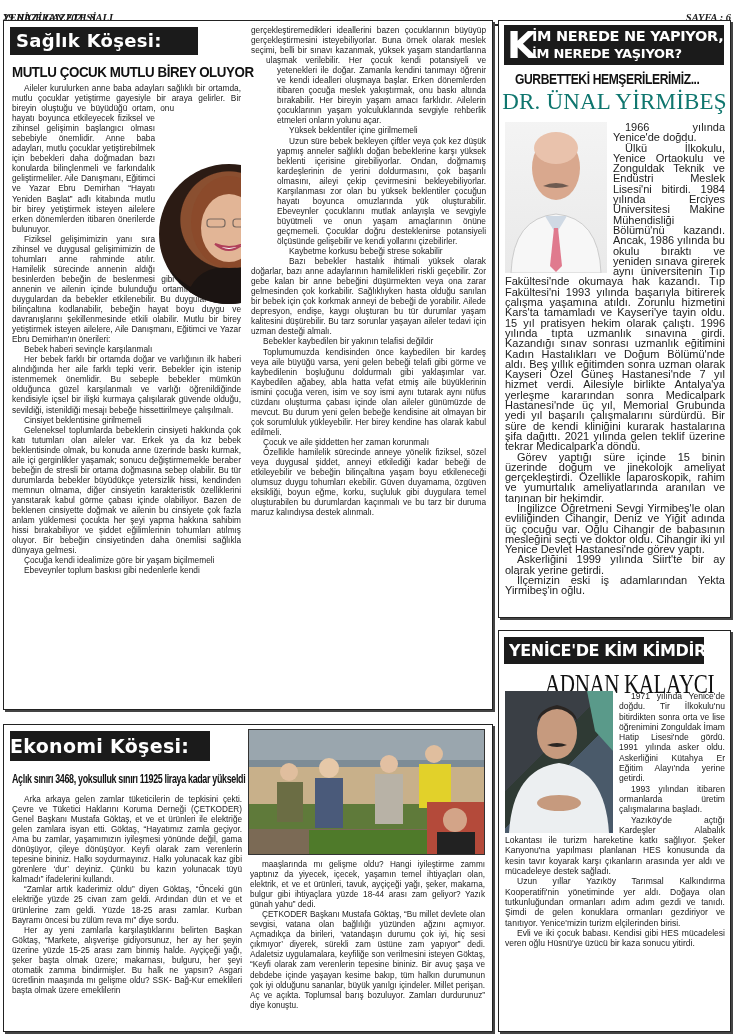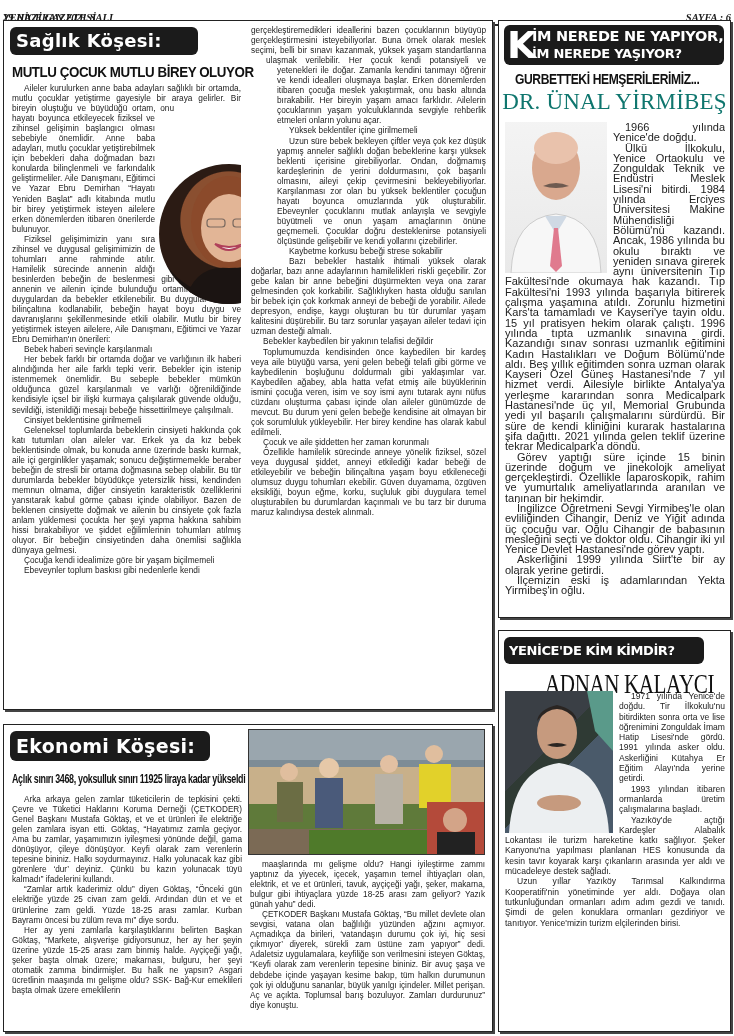--- a/index.html
+++ b/index.html
@@ -11,21 +11,21 @@
     font-family: "Liberation Serif", serif; font-weight: bold; font-style: italic; font-size: 10.5px;
     border-bottom: 2px solid #222; }
   .masthead .left { position: absolute; left: 0; top: 0; }
   .masthead .center { position: absolute; left: 0; right: 0; top: 0; text-align: left; }
   .masthead .right { position: absolute; right: 0; top: 0; text-decoration: underline; }
 
   
   .box { position: absolute; border: 1.5px solid #222; box-shadow: 2px 2px 0 #444; background: #fff; overflow: hidden; }
 
   .kicker { position: absolute; background: #1b1b1b; color: #fff; font-family: "DejaVu Sans", sans-serif;
-    font-weight: bold; white-space: nowrap; border-radius: 6px; }
+    font-weight: bold; white-space: nowrap; }
 
   .headline { position: absolute; font-family: "Liberation Sans", sans-serif; font-weight: bold;
     color: #111; white-space: nowrap; transform-origin: left top; letter-spacing: -0.5px; }
 
   .col { position: absolute; font-family: Liberation Sans, sans-serif; font-size: 8.3px; line-height: 10.05px;
     text-align: justify; color: #222; }
   .col p { text-indent: 12px; }
   .col p.sub { text-align: left; }
 
   
@@ -115,47 +115,48 @@
         <p>Ülkü İlkokulu, Yenice Ortaokulu ve Zonguldak Teknik ve Endüstri Meslek Lisesi'ni bitirdi. 1984 yılında Erciyes Üniversitesi Makine Mühendisliği Bölümü'nü kazandı. Ancak, 1986 yılında bu okulu bıraktı ve yeniden sınava girerek aynı üniversitenin Tıp Fakültesi'nde okumaya hak kazandı. Tıp Fakültesi'ni 1993 yılında başarıyla bitirerek çalışma yaşamına atıldı. Zorunlu hizmetini Kars'ta tamamladı ve Kayseri'ye tayin oldu. 15 yıl pratisyen hekim olarak çalıştı. 1996 yılında tıpta uzmanlık sınavına girdi. Kazandığı sınav sonrası uzmanlık eğitimini Kadın Hastalıkları ve Doğum Bölümü'nde aldı. Beş yıllık eğitimden sonra uzman olarak Kayseri Özel Güneş Hastanesi'nde 7 yıl hizmet verdi. Ailesiyle birlikte Antalya'ya yerleşme kararından sonra Medicalpark Hastanesi'nde üç yıl, Memorial Grubunda yedi yıl başarılı çalışmalarını sürdürdü. Bir süre de kendi kliniğini kurarak hastalarına şifa dağıttı. 2021 yılında gelen teklif üzerine tekrar Medicalpark'a döndü.</p>
         <p>Görev yaptığı süre içinde 15 binin üzerinde doğum ve jinekolojk ameliyat gerçekleştirdi. Özellikle laparoskopik, rahim ve yumurtalık ameliyatlarında aranılan ve tanınan bir hekimdir.</p>
         <p>İngilizce Öğretmeni Sevgi Yirmibeş'le olan evliliğinden Cihangir, Deniz ve Yiğit adında üç çocuğu var. Oğlu Cihangir de babasının mesleğini seçti ve doktor oldu. Cihangir iki yıl Yenice Devlet Hastanesi'nde görev yaptı.</p>
         <p>Askerliğini 1999 yılında Siirt'te bir ay olarak yerine getirdi.</p>
         <p>İlçemizin eski iş adamlarından Yekta Yirmibeş'in oğlu.</p>
       </div>
   </div>
 </div>
 
 <div class="box" style="left:498px; top:630px; width:233px; height:402px;">
-  <div class="kicker" style="left:5px; top:6px; width:200px; height:27px; font-size:13px; line-height:27px; padding-left:5px; letter-spacing:-0.4px;">
+  <div class="kicker" style="left:5px; top:6px; width:200px; height:27px; font-size:16px; line-height:27px; padding-left:5px; letter-spacing:-0.4px;">
     <span>YENİCE'DE KİM KİMDİR?</span>
   </div>
   <div class="headline" style="left:46px; top:38px; font-family:'Liberation Serif',serif; font-weight:normal; font-size:27px; transform:scaleX(0.78); color:#111;">ADNAN KALAYCI</div>
 
   <div class="col" style="left:6px; top:60px; width:220px; height:326px; overflow:hidden; font-size:8.55px; line-height:10.3px;">
     <div class="photo" style="position:relative; float:left; width:108px; height:142px; margin:0 6px 2px 0; background:linear-gradient(135deg,#3a3f45 0 40%, #2f3a34 40% 55%, #4a5a6a 55%);">
       <svg width="108" height="142" viewBox="0 0 108 142">
         <path d="M82 0 L108 0 L108 60 L90 40Z" fill="#5a9a8a"></path>
         <path d="M4 142 Q8 78 54 72 Q100 78 104 142Z" fill="#eceff1"></path>
         <ellipse cx="52" cy="42" rx="20" ry="26" fill="#c69a7e"></ellipse>
         <path d="M32 30 Q52 6 72 30 Q70 18 52 14 Q34 18 32 30Z" fill="#2a2522"></path>
         <path d="M42 54 Q52 50 62 54 Q52 58 42 54Z" fill="#2a2522"></path>
         <ellipse cx="54" cy="112" rx="22" ry="8" fill="#c69a7e"></ellipse>
       </svg>
     </div>
     <div id="kim-kimdir-paras">
         <p>1971 yılında Yenice'de doğdu. Tir İlkokulu'nu bitirdikten sonra orta ve lise öğrenimini Zonguldak İmam Hatip Lisesi'nde gördü. 1991 yılında asker oldu. Askerliğini Kütahya Er Eğitim Alayı'nda yerine getirdi.</p>
         <p>1993 yılından itibaren ormanlarda üretim çalışmalarına başladı.</p>
         <p>Yazıköy'de açtığı Kardeşler Alabalık Lokantası ile turizm hareketine katkı sağlıyor. Şeker Kanyonu'na yapılması planlanan HES konusunda da kesin tavır koyarak karşı çıkanların arasında yer aldı ve mücadeleye destek sağladı.</p>
         <p>Uzun yıllar Yazıköy Tarımsal Kalkındırma Kooperatifi'nin yönetiminde yer aldı. Doğaya olan tutkunluğundan ormanları adım adım gezdi ve tanıdı. Şimdi de gelen konuklara ormanları gezdiriyor ve tanıtıyor. Yenice'mizin turizm elçilerinden birisi.</p>
+        <p>Evli ve iki çocuk babası. Kendisi gibi HES mücadelesi veren oğlu Hüsnü'ye üzücü bir kaza sonucu yitirdi.</p>
       </div>
   </div>
 </div>
 
 <div class="box" style="left:3px; top:724px; width:490px; height:308px;">
-  <div class="kicker" style="left:6px; top:6px; width:200px; height:30px; font-size:19px; line-height:30px; padding-left:6px; letter-spacing:0.3px;">
+  <div class="kicker" style="left:6px; top:6px; width:200px; height:30px; font-size:19px; line-height:30px; letter-spacing:0.3px;">
     <span>Ekonomi Köşesi:</span>
   </div>
   <div class="headline" style="left:8px; top:46px; font-size:13.5px; transform:scaleX(0.66);">Açlık sınırı 3468, yoksulluk sınırı 11925 liraya kadar yükseldi</div>
 
   <div class="photo" style="left:244px; top:4px; width:237px; height:126px; border:1px solid #333; background:linear-gradient(180deg,#7d8c96 0 30%, #c8b08a 30% 60%, #5f7a3a 60% 80%, #7b6a55 80%);">
     <svg width="237" height="126" viewBox="0 0 237 126">
       <rect x="0" y="0" width="237" height="30" fill="#9aa6ae"></rect>
       <circle cx="80" cy="38" r="10" fill="#e6c8a8"></circle>
         <rect x="66" y="48" width="28" height="50" fill="#4a5a7a"></rect>
       <circle cx="140" cy="34" r="9" fill="#e2c0a2"></circle>
@@ -173,17 +174,17 @@
 
   <div class="col" style="left:8px; top:70px; width:230px; height:234px; overflow:hidden; font-size:8.2px; line-height:10.05px;">
     <div id="eko-col1">
         <p>Arka arkaya gelen zamlar tüketicilerin de tepkisini çekti. Çevre ve Tüketici Haklarını Koruma Derneği (ÇETKODER) Genel Başkanı Mustafa Göktaş, et ve et ürünleri ile elektriğe gelen zamlara isyan etti. Göktaş, “Hayatımız zamla geçiyor. Ama bu zamlar, yaşamımızın iyileşmesi yönünde değil, gama dönüşüyor, çileye dönüşüyor. Keyfi olarak zam verenlerin tepesine bininiz. Halkı soydurmayınız. Halkı yolunacak kaz gibi görenlere ‘dur’ deyiniz. Çünkü bu kazın yolunacak tüyü kalmadı” ifadelerini kullandı.</p>
         <p>“Zamlar artık kaderimiz oldu” diyen Göktaş, “Önceki gün elektriğe yüzde 25 civarı zam geldi. Ardından dün et ve et ürünlerine zam geldi. Yüzde 18-25 arası zamlar. Kurban Bayramı öncesi bu zülüm reva mı” diye sordu.</p>
         <p>Her ay yeni zamlarla karşılaştıklarını belirten Başkan Göktaş, “Markete, alışverişe gidiyorsunuz, her ay her şeyin üzerine yüzde 15-25 arası zam binmiş halde. Ayçiçeği yağı, şeker başta olmak üzere; makarnası, bulguru, her şeyi otomatik zamma bindirmişler. Bu halk ne yapsın? Asgari ücretlinin maaşında mı gelişme oldu? SSK- Bağ-Kur emeklileri başta olmak üzere emeklilerin</p>
       </div>
   </div>
   <div class="col" style="left:246px; top:135px; width:235px; height:170px; overflow:hidden; font-size:8.2px; line-height:10.05px;">
     <div id="eko-col2">
-        <p>maaşlarında mı gelişme oldu? Hangi iyileştirme zammı yaptınız da yiyecek, içecek, yaşamın temel ihtiyaçları olan, elektrik, et ve et ürünleri, tavuk, ayçiçeği yağı, şeker, makarna, bulgur gibi ihtiyaçlara yüzde 18-25 arası zam geliyor? Yazık günah yahu” dedi.</p>
+        <p>maaşlarında mı gelişme oldu? Hangi iyileştirme zammı yaptınız da yiyecek, içecek, yaşamın temel ihtiyaçları olan, elektrik, et ve et ürünleri, tavuk, ayçiçeği yağı, şeker, makarna, bulgur gibi ihtiyaçlara yüzde 18-44 arası zam geliyor? Yazık günah yahu” dedi.</p>
         <p>ÇETKODER Başkanı Mustafa Göktaş, “Bu millet devlete olan sevgisi, vatana olan bağlılığı yüzünden ağzını açmıyor. Açmadıkça da birileri, ‘vatandaşın durumu çok iyi, hiç sesi çıkmıyor’ diyerek, sürekli zam üstüne zam yapıyor” dedi. Adaletsiz uygulamalara, keyfiliğe son verilmesini isteyen Göktaş, “Keyfi olarak zam verenlerin tepesine bininiz. Bir avuç şaşa ve debdebe içinde yaşayan kesime bakıp, tüm halkın durumunun çok iyi olduğunu sananlar, büyük yanılgı içindeler. Millet perişan. Aç ve açıkta. Toplumsal barış bozuluyor. Zamları durdurunuz” diye konuştu.</p>
       </div>
   </div>
 </div>
 
 </body></html>

